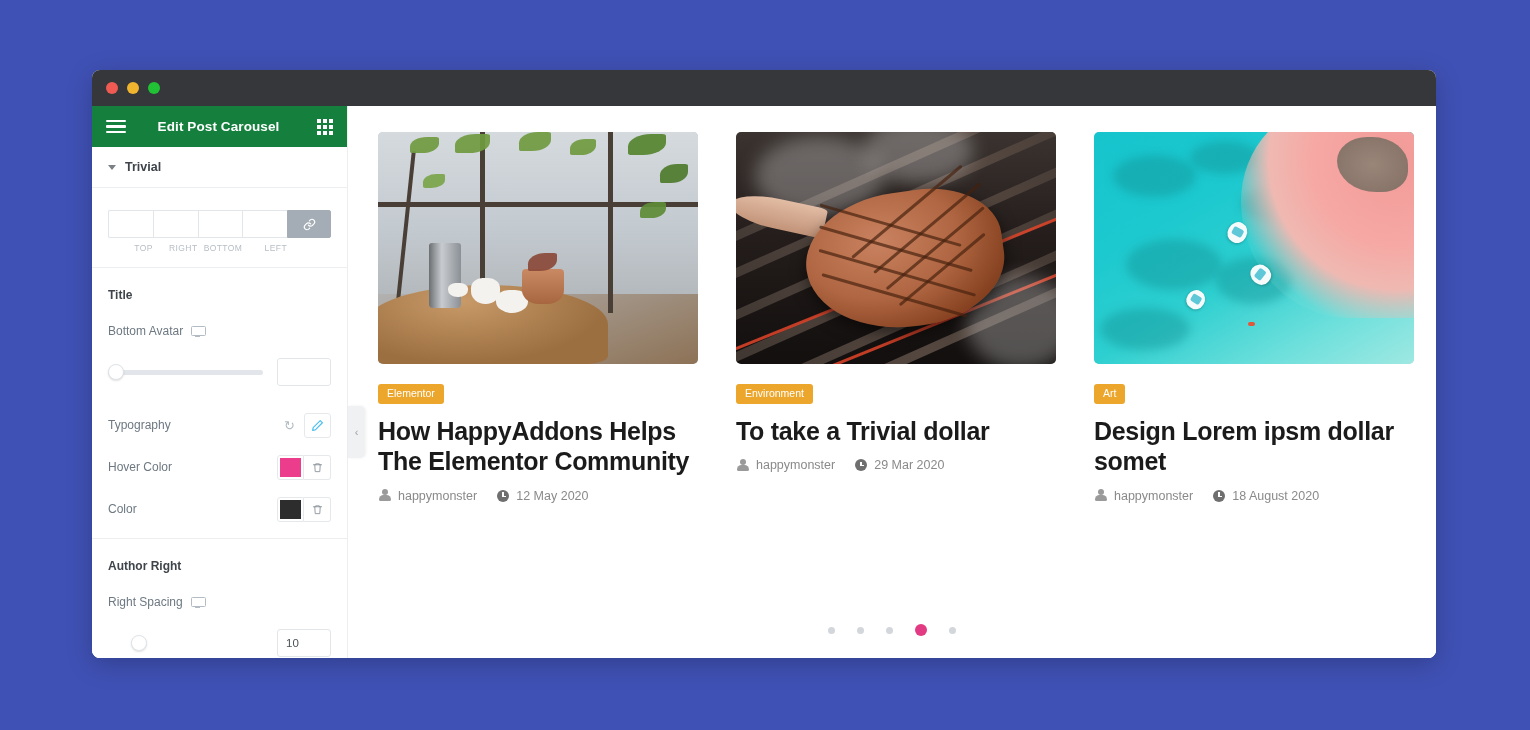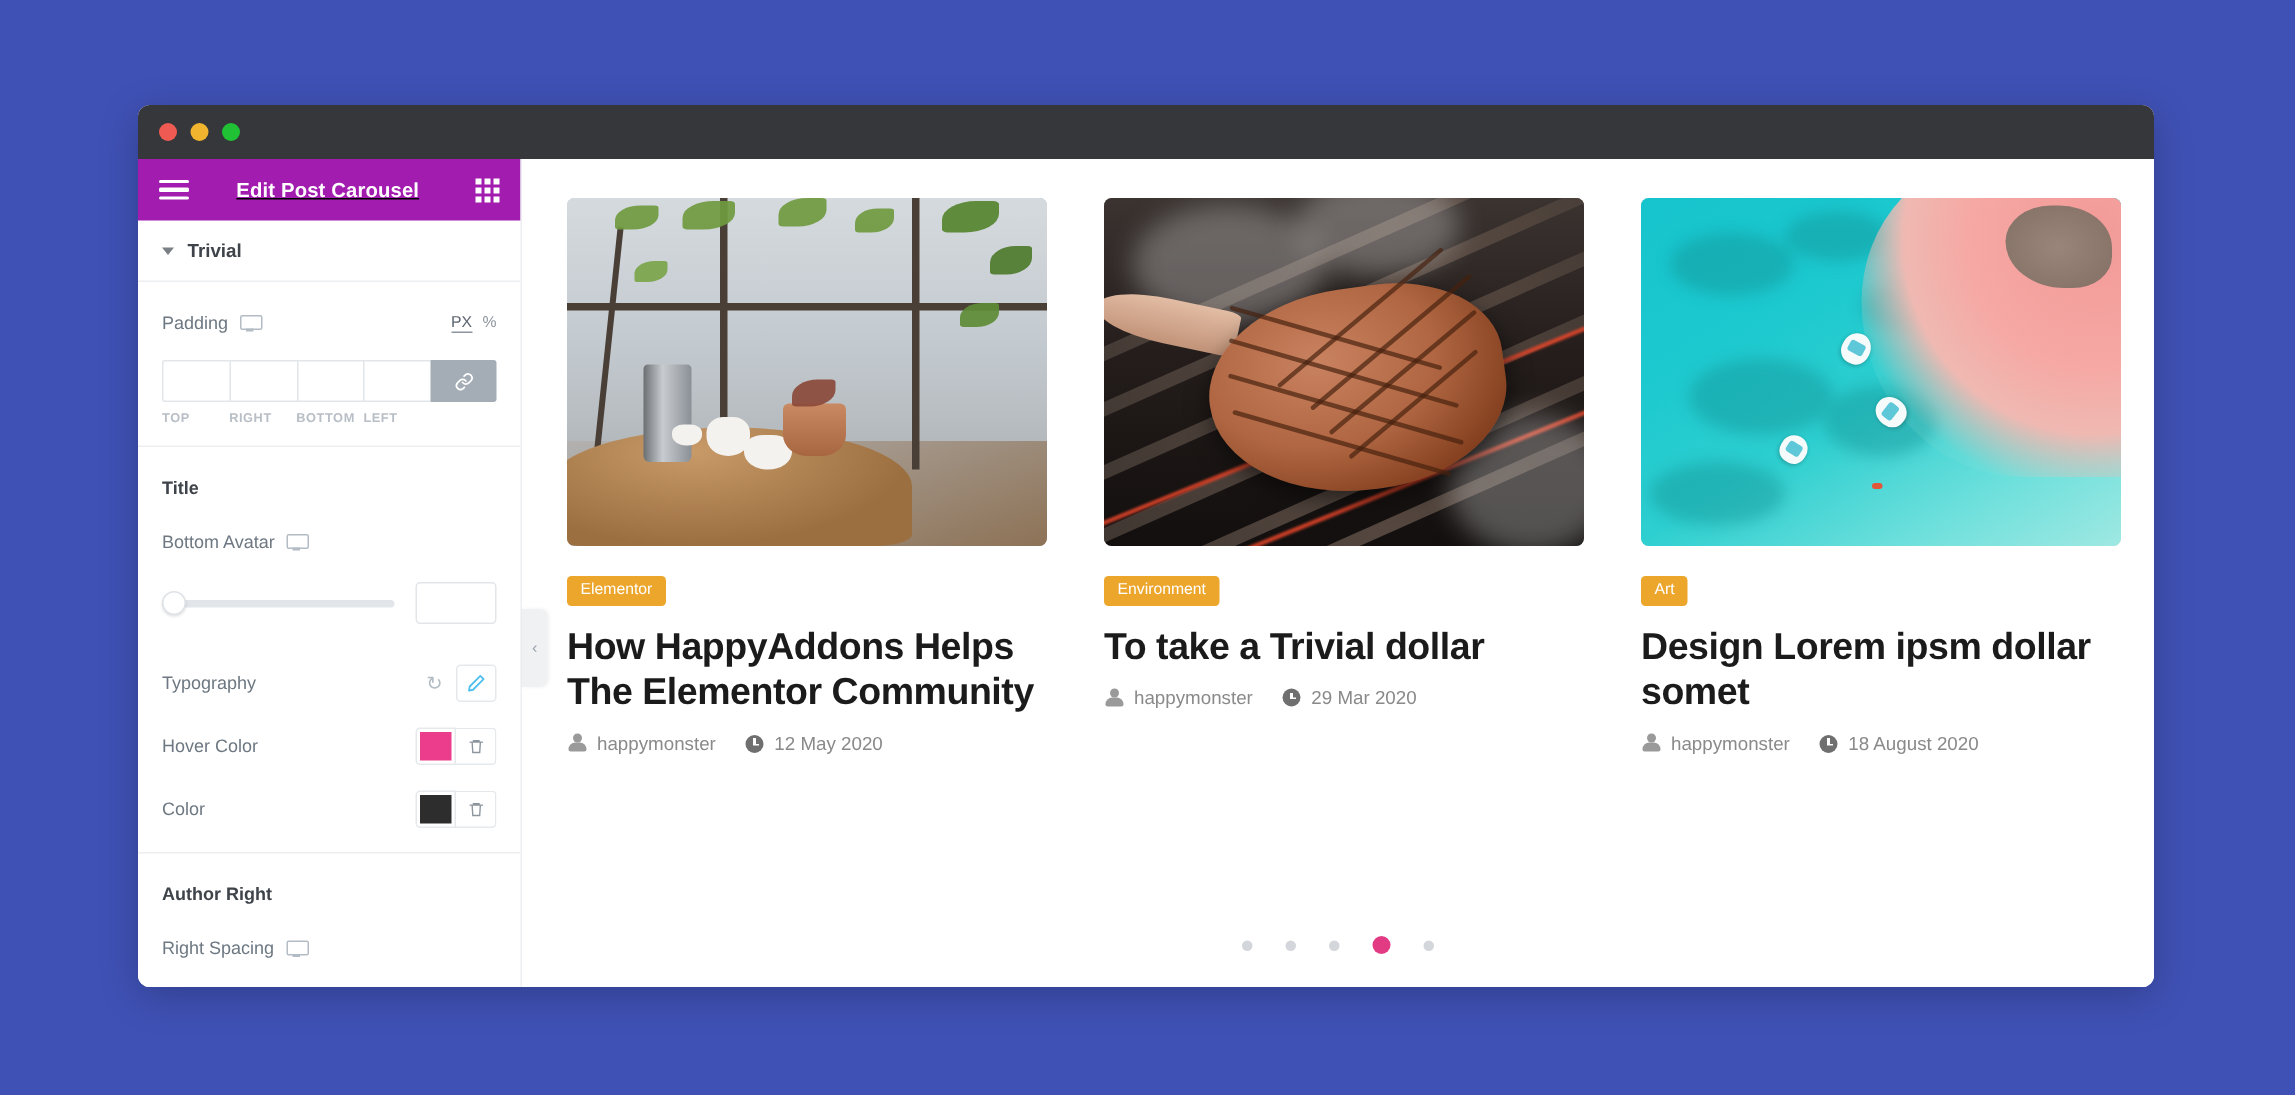--- a/index.html
+++ b/index.html
@@ -40,26 +40,25 @@
   .sidebar {
     width: 256px;
     flex: 0 0 256px;
     background: #fff;
     border-right: 1px solid #eceef0;
     position: relative;
     overflow: hidden;
   }
   .panel-header {
     height: 41px;
-    background: #a21caf;
+    background: #15803d;
     display: flex;
     align-items: center;
     justify-content: space-between;
     padding: 0 14px;
-    text-decoration: underline;
   }
   .panel-title {
     color: #fff;
     font-size: 13.5px;
     font-weight: bold;
     letter-spacing: .1px;
     flex: 1;
     text-align: center;
     margin-left: -6px;
   }
@@ -123,22 +122,22 @@
   .link-btn {
     width: 44px; height: 28px;
     background: #a4adb5;
     border: 1px solid #a4adb5;
     border-radius: 0 2px 2px 0;
     display: flex; align-items: center; justify-content: center;
     cursor: pointer;
   }
   .dim-labels { display: flex; margin-top: 5px; }
   .dim-labels span {
-    flex: 1; text-align: left;
-    font-size: 8.5px; color: #b7bec5; letter-spacing: .4px; font-weight: bold;
+    flex: 1; text-align: right;
+    font-size: 8.5px; color: #b7bec5; letter-spacing: .4px;
   }
   .dim-labels .pad { width: 44px; flex: 0 0 44px; }
 
   
   .slider-row { display: flex; align-items: center; gap: 14px; margin-top: 12px; }
   .slider { flex: 1; position: relative; height: 16px; display: flex; align-items: center; }
   .slider .track { width: 100%; height: 5px; background: #e2e5e9; border-radius: 3px; }
   .slider .knob {
     position: absolute; top: 0;
     width: 16px; height: 16px; border-radius: 50%;
@@ -353,31 +352,20 @@
         </span>
       </div>
 
       <div class="section-head">
         <span class="caret"></span>
 
         <span>Trivial</span>
       </div>
 
       <div class="ctrl-block">
-        <div class="ctrl-row">
-          <span class="ctrl-label">
-            <span>Padding</span>
-            <span class="monitor-icon"></span>
-          </span>
-          <span class="spacer"></span>
-          <span class="unit-switch">
-            <span class="on">PX</span>
-            <span>%</span>
-          </span>
-        </div>
 
         <div class="dim-inputs">
           <span class="cell">
             <input value="" style="">
           </span>
           <span class="cell">
             <input value="" style="">
           </span>
           <span class="cell">
             <input value="" style="">

